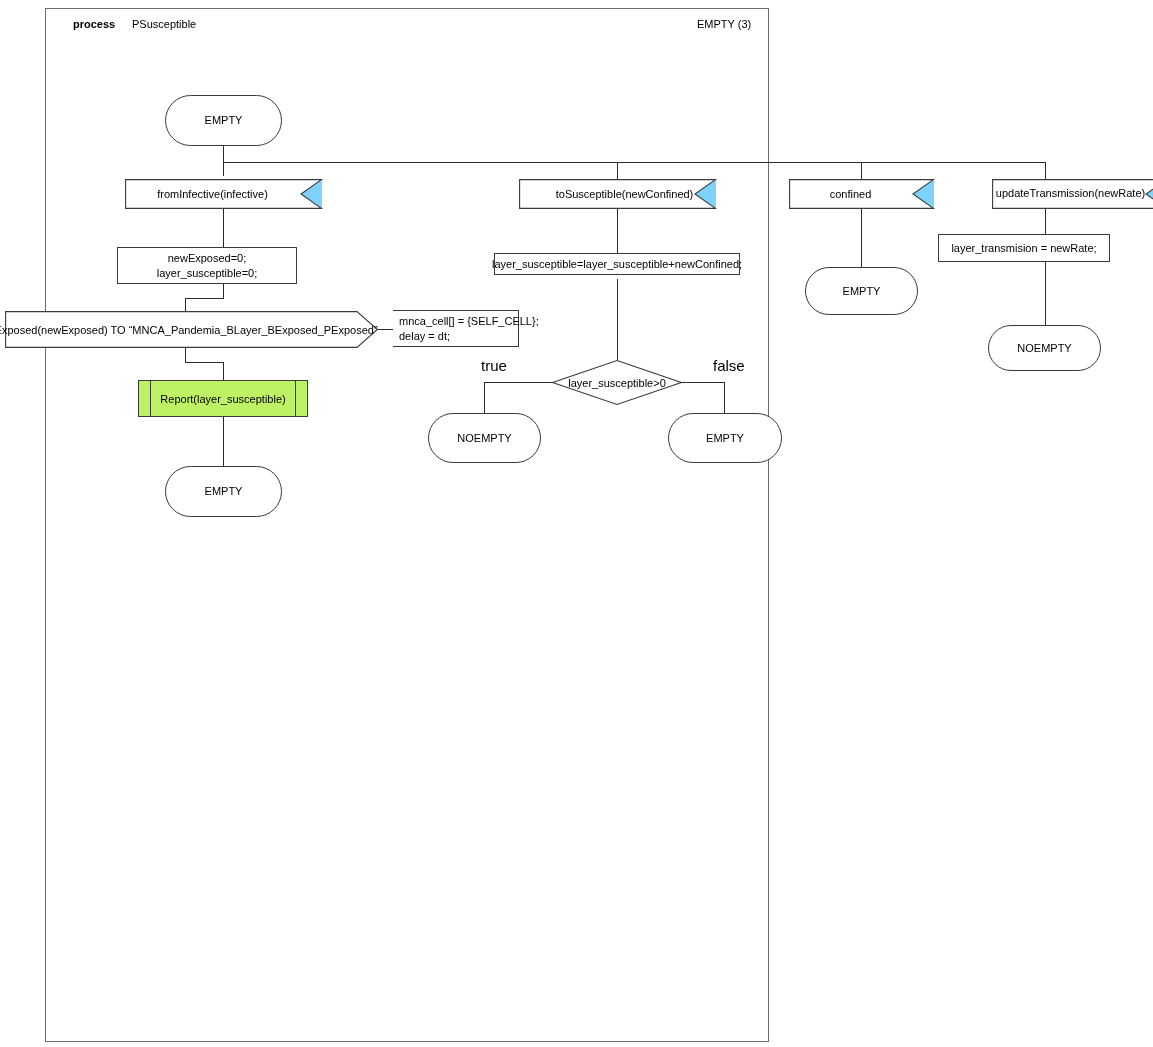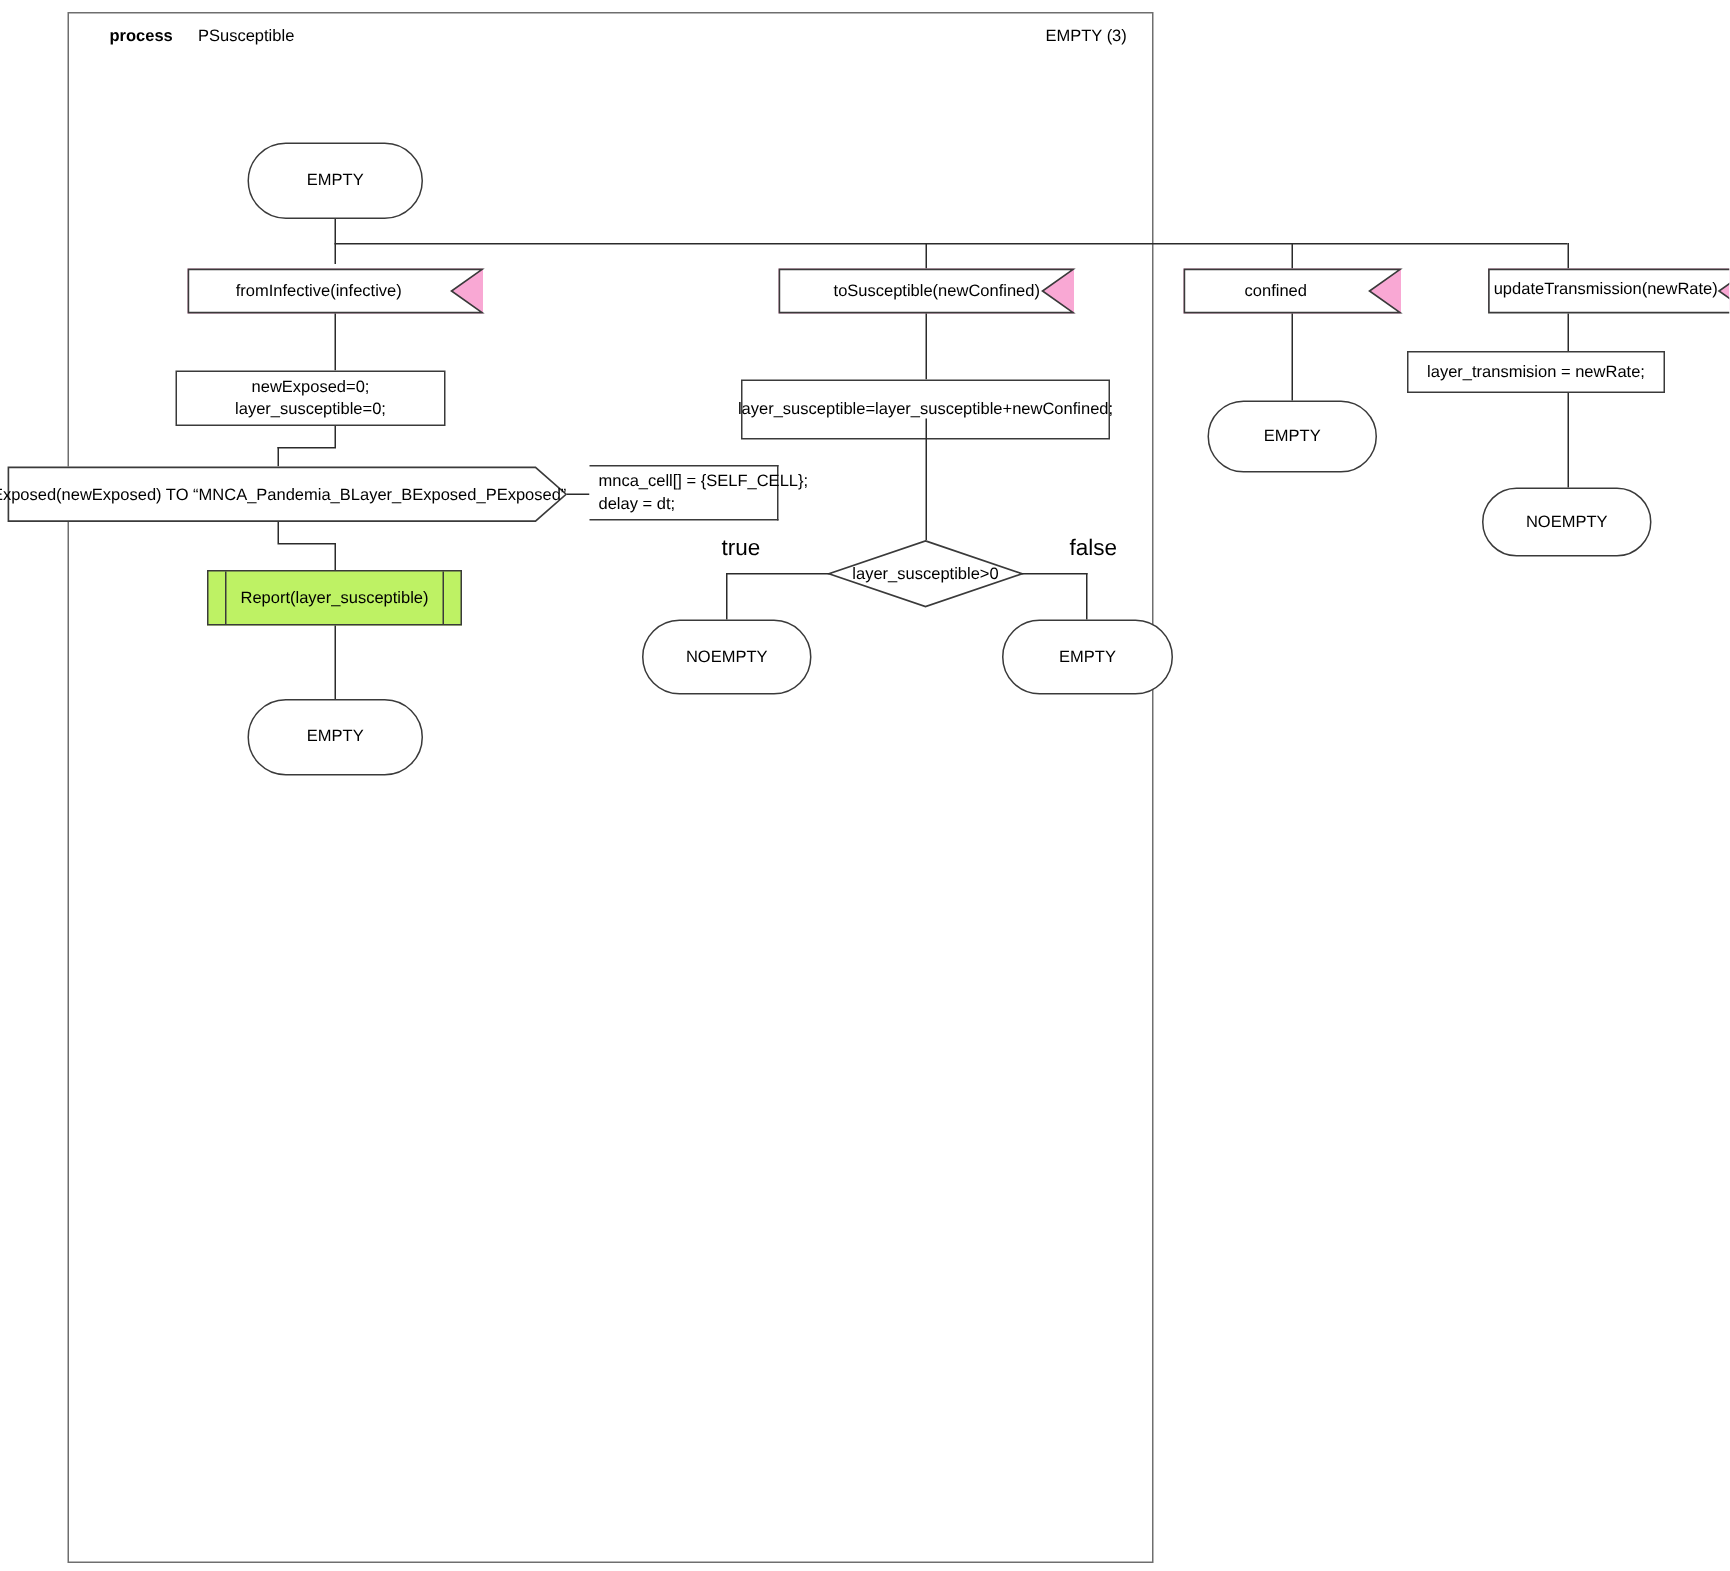--- a/index.html
+++ b/index.html
@@ -59,21 +59,21 @@
     border: 1.1px solid #3a3a3a;
     border-radius: 999px / 999px;
   }
 
   
   .task {
     border: 1.1px solid #3a3a3a;
   }
   .input-wrap {
     position: absolute;
-    background: #f9a8d4;
+    background: #7dd3fc;
   }
   .input-wrap svg { position: absolute; inset: 0; overflow: visible; }
   .input-wrap .lbl {
     position: absolute;
     inset: 0;
     display: flex;
     align-items: center;
     justify-content: center;
     font-size: 11px;
     color: #000;
@@ -219,21 +219,21 @@
 
   <div class="input-wrap" style="left:519px; top:179px; width:197px; height:30px;">
     <svg viewBox="0 0 197 30" preserveAspectRatio="none">
       <polygon points="0.6,0.6 196.4,0.6 176,15 196.4,29.4 0.6,29.4" fill="#ffffff" stroke="#3a3a3a" stroke-width="1.1"></polygon>
     </svg>
     <div class="lbl" style="padding-right:22px;padding-left:36px;">toSusceptible(newConfined)</div>
   </div>
 
   <div class="ln v" style="left:617px; top:209px; height:44px;"></div>
 
-  <div class="sym task" style="left:494px; top:253px; width:246px; height:40px;">layer_susceptible=layer_susceptible+newConfined;</div>
+  <div class="sym task" style="left:494px; top:253px; width:246px; height:22px;">layer_susceptible=layer_susceptible+newConfined;</div>
 
   <div class="ln v" style="left:617px; top:279px; height:81px;"></div>
 
   <div class="decision-wrap" style="left:552px; top:360px; width:130px; height:45px;">
     <svg viewBox="0 0 130 45" preserveAspectRatio="none">
       <polygon points="65,0.6 129.4,22.5 65,44.4 0.6,22.5" fill="#ffffff" stroke="#3a3a3a" stroke-width="1.1"></polygon>
     </svg>
     <div class="lbl">layer_susceptible&gt;0</div>
   </div>
 

